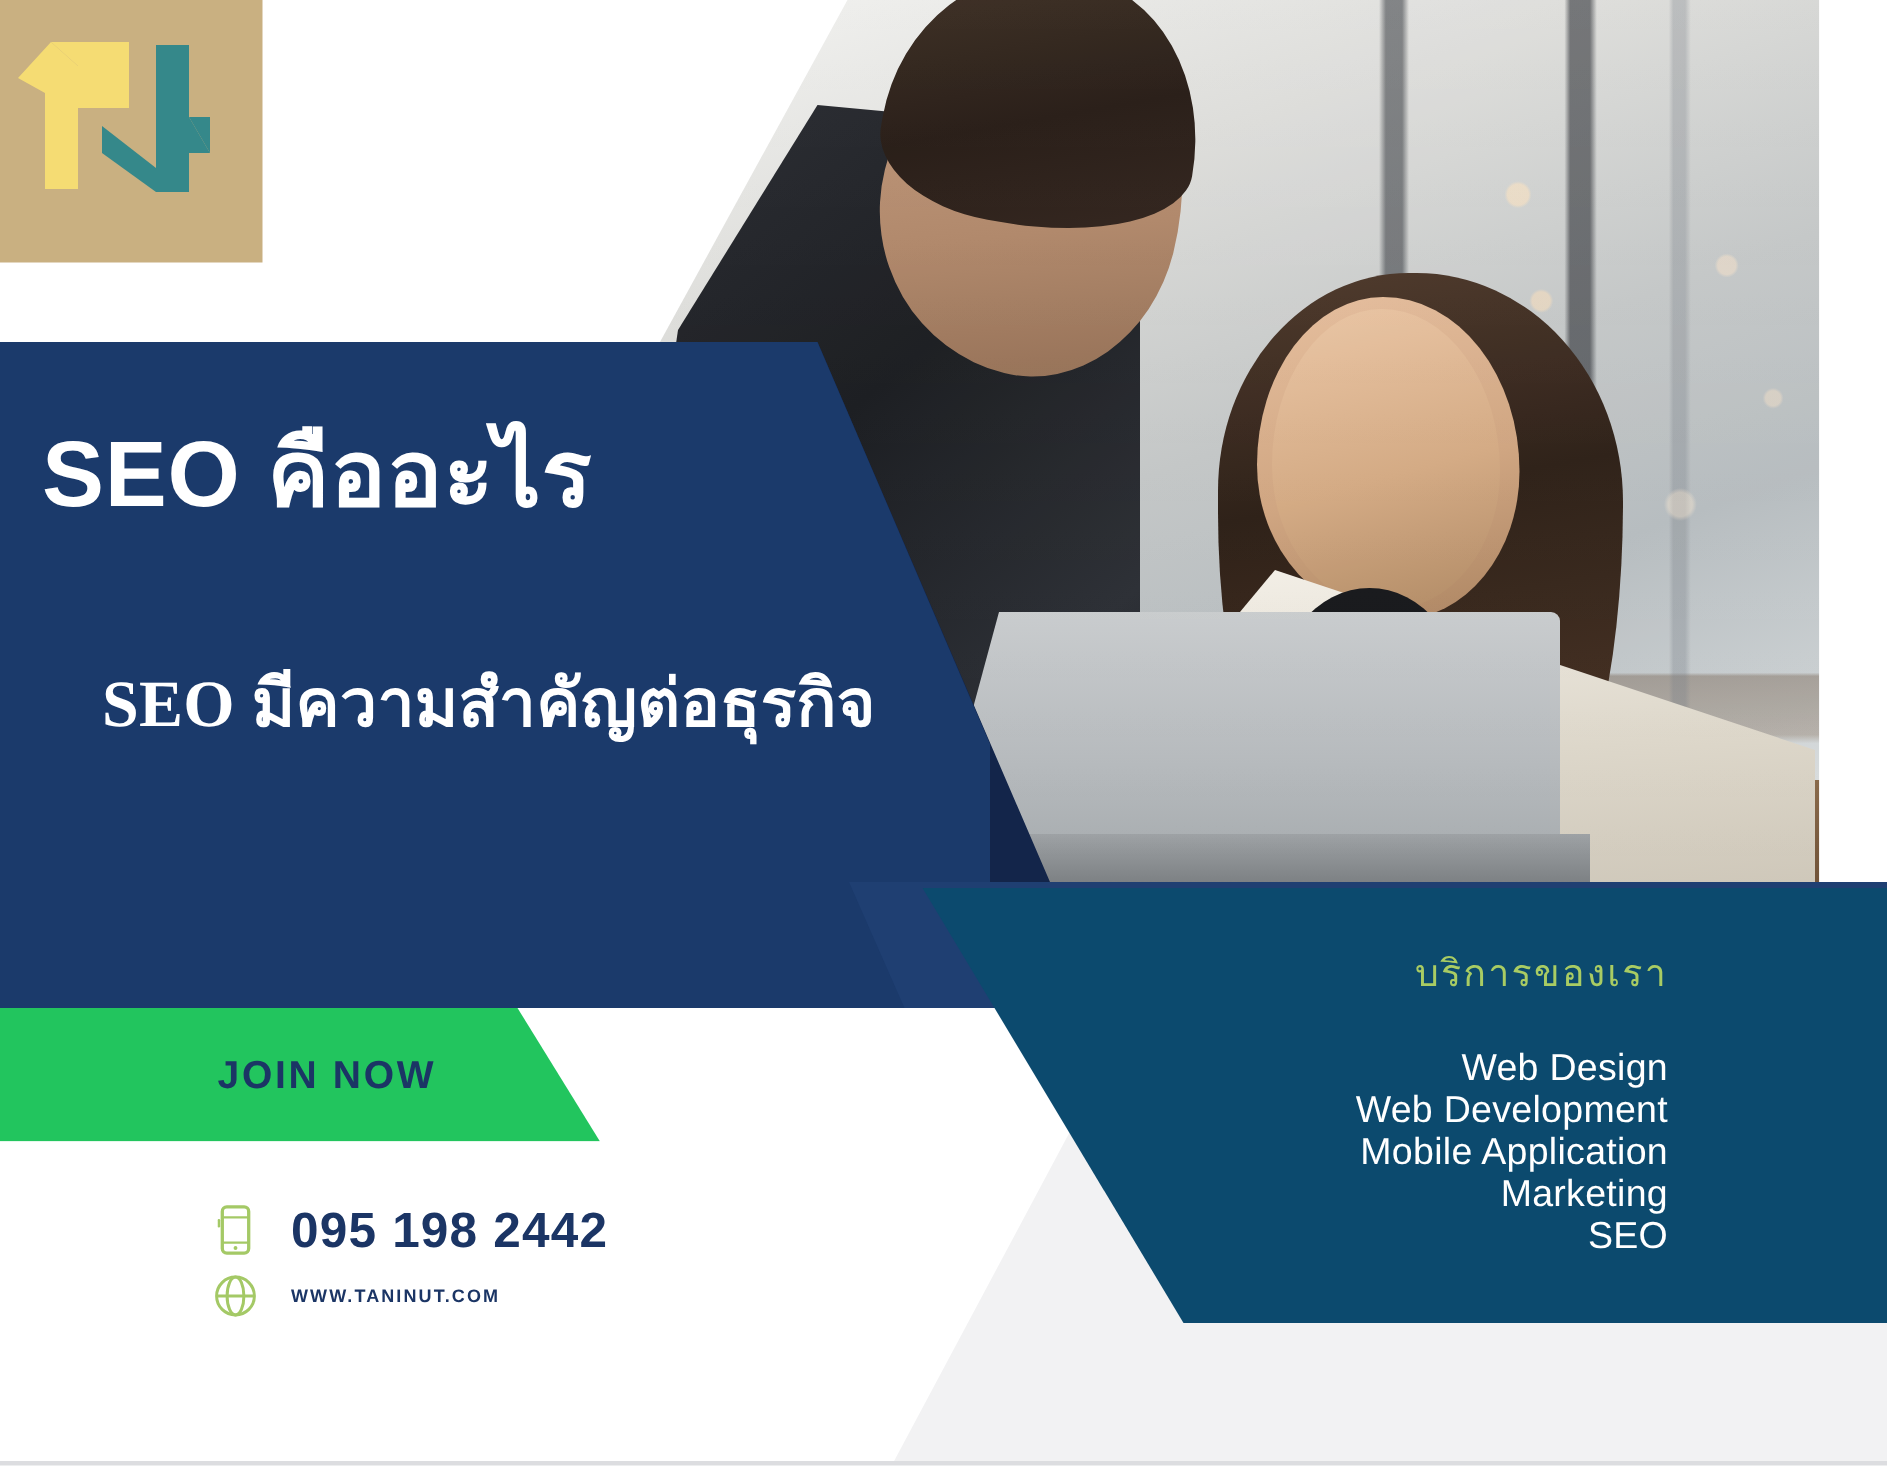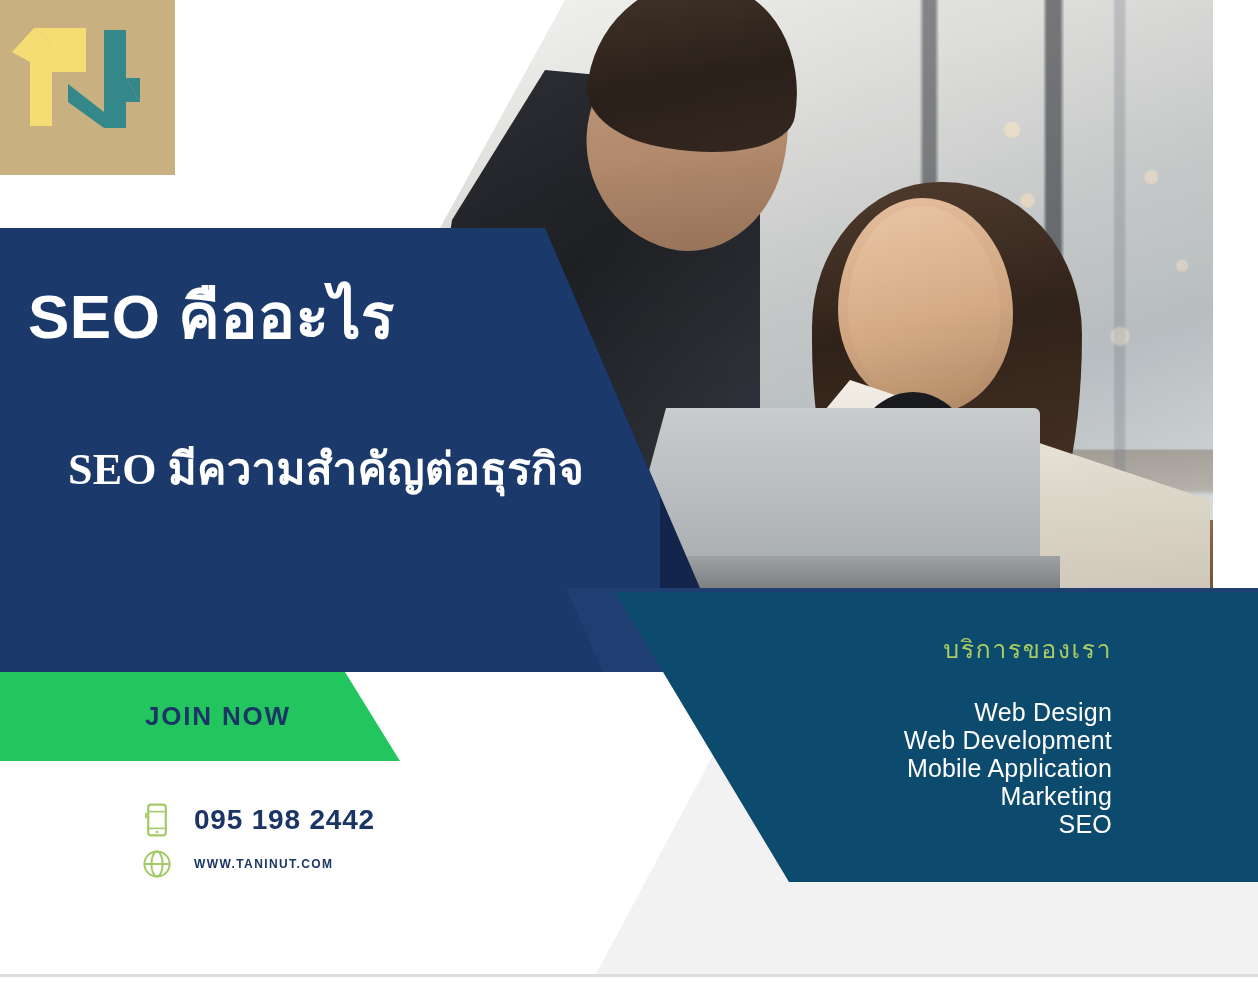--- a/index.html
+++ b/index.html
@@ -327,21 +327,21 @@
     width: 34px;
     height: 34px;
     margin-right: 20px;
     display: flex;
     align-items: center;
     justify-content: center;
     flex: 0 0 34px;
   }
   .contact-phone {
     color: #1b3565;
-    font-size: 28px;
+    font-size: 33px;
     font-weight: 700;
     letter-spacing: 0.8px;
   }
   .contact-web {
     color: #1b3565;
     font-size: 12px;
     font-weight: 700;
     letter-spacing: 1.4px;
   }
 </style>

